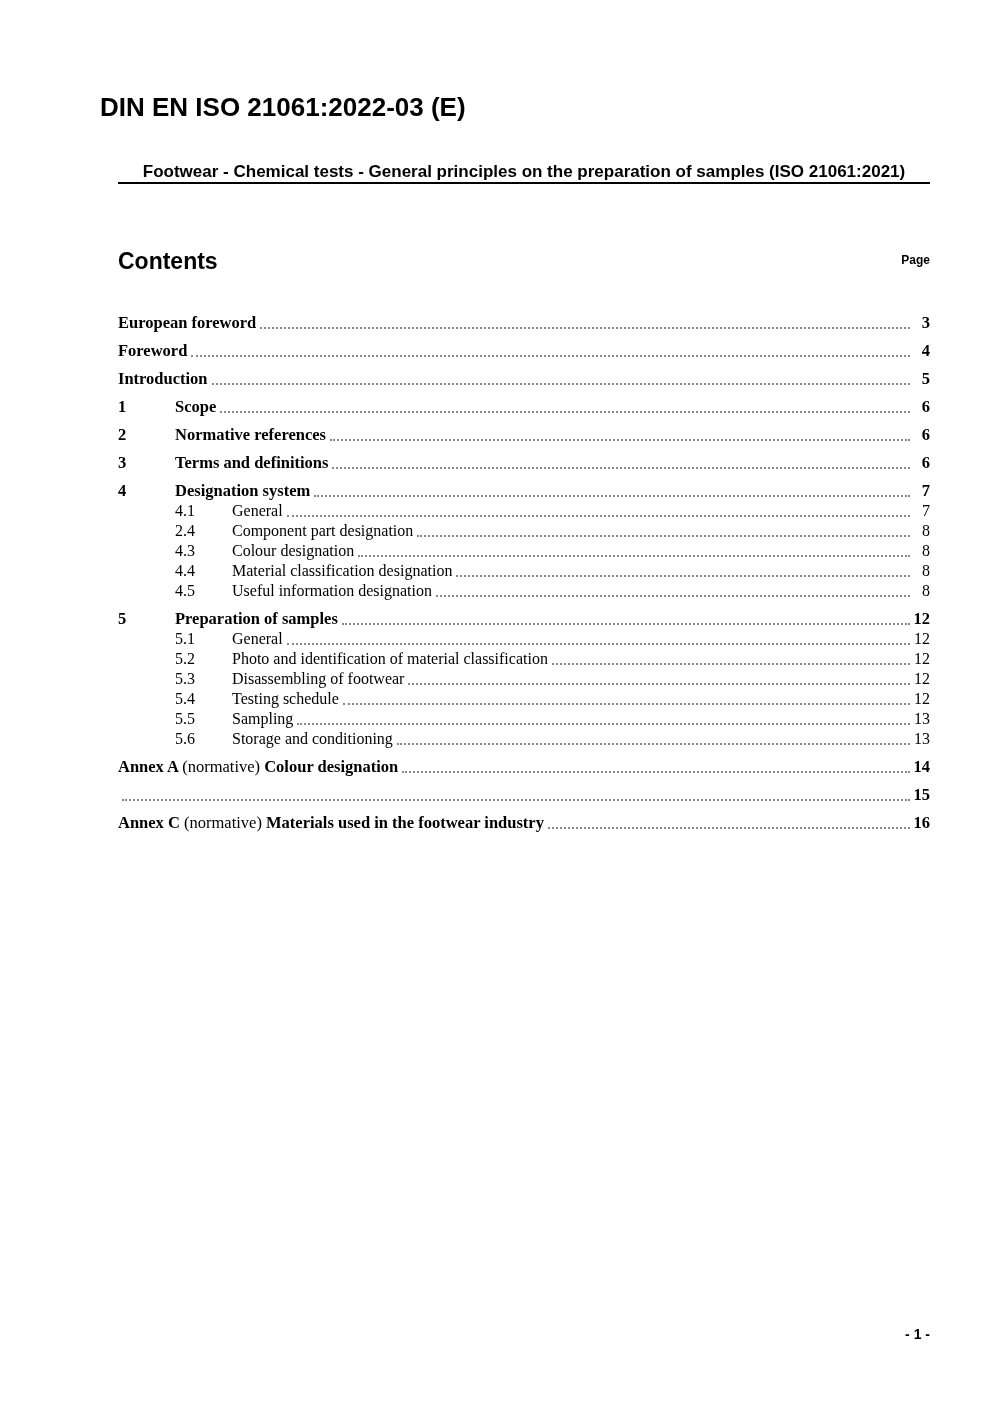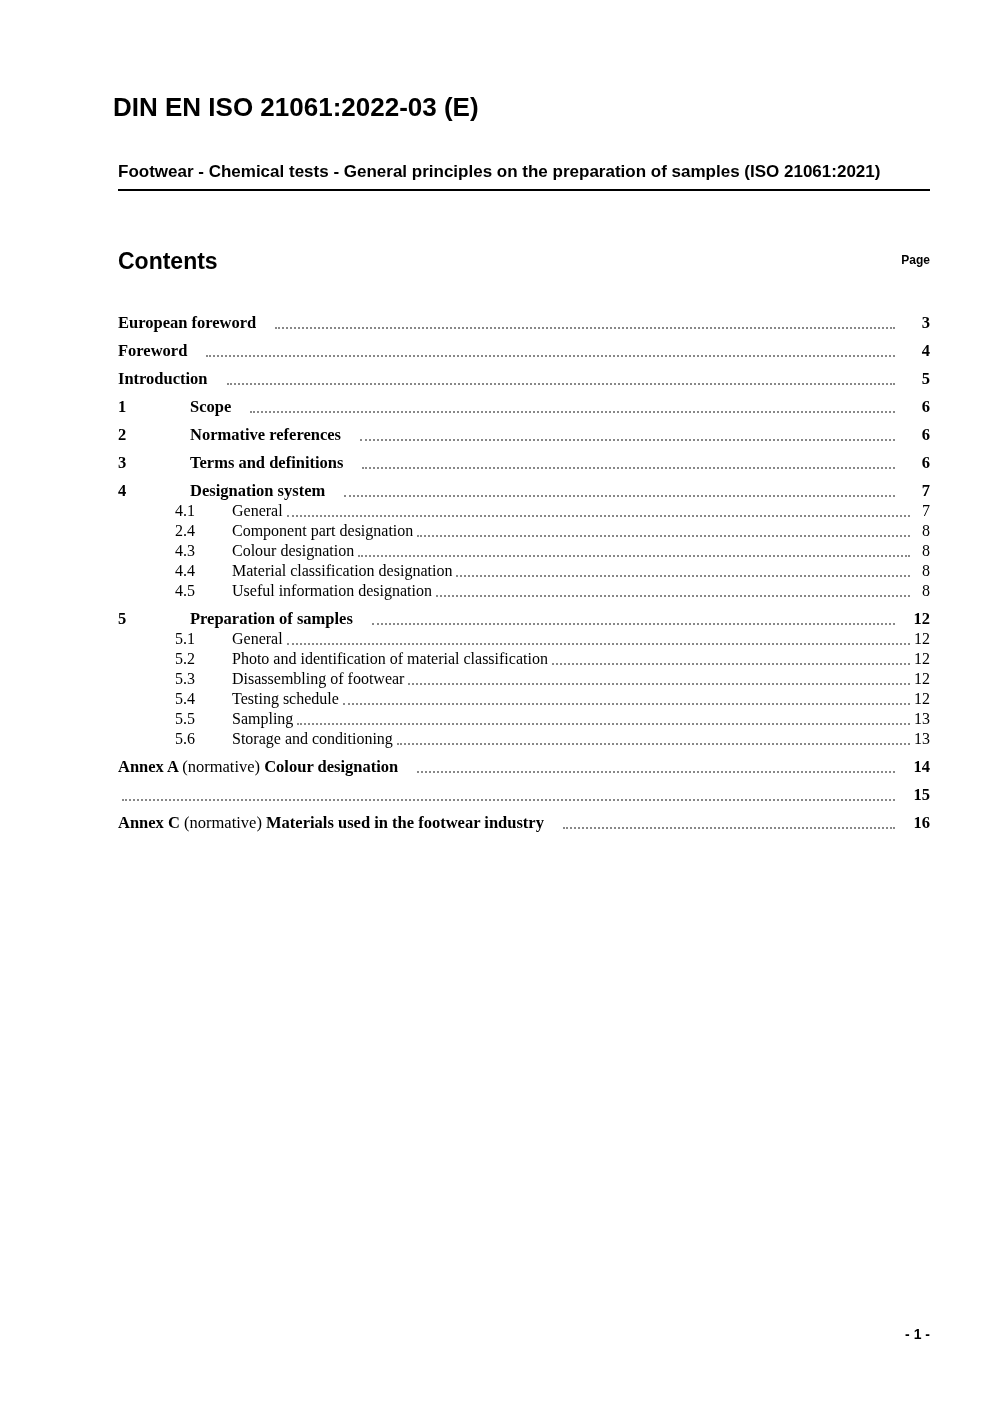--- a/index.html
+++ b/index.html
@@ -9,48 +9,48 @@
     position: relative;
     font-family: "Liberation Serif", serif;
     color: #000;
     overflow: hidden;
   }
   .page {
     position: absolute; inset: 0;
     background: #fff;
   }
   .doc-number {
-    position: absolute; left: 113px; top: 92px;
+    position: absolute; left: 100px; top: 92px;
     font-family: "Liberation Sans", sans-serif;
     font-weight: bold; font-size: 26px; letter-spacing: 0;
   }
   .doc-title {
     position: absolute; left: 118px; top: 161px; width: 812px;
     font-family: "Liberation Sans", sans-serif;
     font-weight: bold; font-size: 17px; line-height: 21px;
-    padding-bottom: 7px;
     border-bottom: 2px solid #000;
+    text-align: center;
   }
   .contents-head {
     position: absolute; left: 118px; top: 248px; width: 812px;
     display: flex; justify-content: space-between; align-items: center;
     font-family: "Liberation Sans", sans-serif; font-weight: bold;
   }
   .contents-title { font-size: 23px; line-height: 26px; }
   .page-label { font-size: 12px; line-height: 18px; padding-bottom: 2px; }
   .toc {
     position: absolute; left: 118px; top: 313px; width: 812px;
     font-size: 16.5px;
   }
   .toc-row {
     display: flex; align-items: baseline;
     line-height: 20px; height: 20px;
     white-space: nowrap;
   }
-  .toc-row.main { margin-top: 8px; font-weight: bold; gap: 15px; }
+  .toc-row.main { margin-top: 8px; font-weight: bold; }
   .toc-row.main:first-child { margin-top: 0; }
   .toc-row.level-2 { padding-left: 57px; font-weight: normal; font-size: 16px; justify-content: space-between; }
   .toc-num { flex: none; width: 57px; }
   .toc-label { flex: none; }
   .toc-label .r { font-weight: normal; margin-top: 47px; }
   .toc-leader { flex: 1 1 auto; position: relative; align-self: stretch; min-width: 12px; }
   .toc-leader::after {
     content: "";
     position: absolute; left: 4px; right: 2px; bottom: 4px;
     border-bottom: 2px dotted #888;

